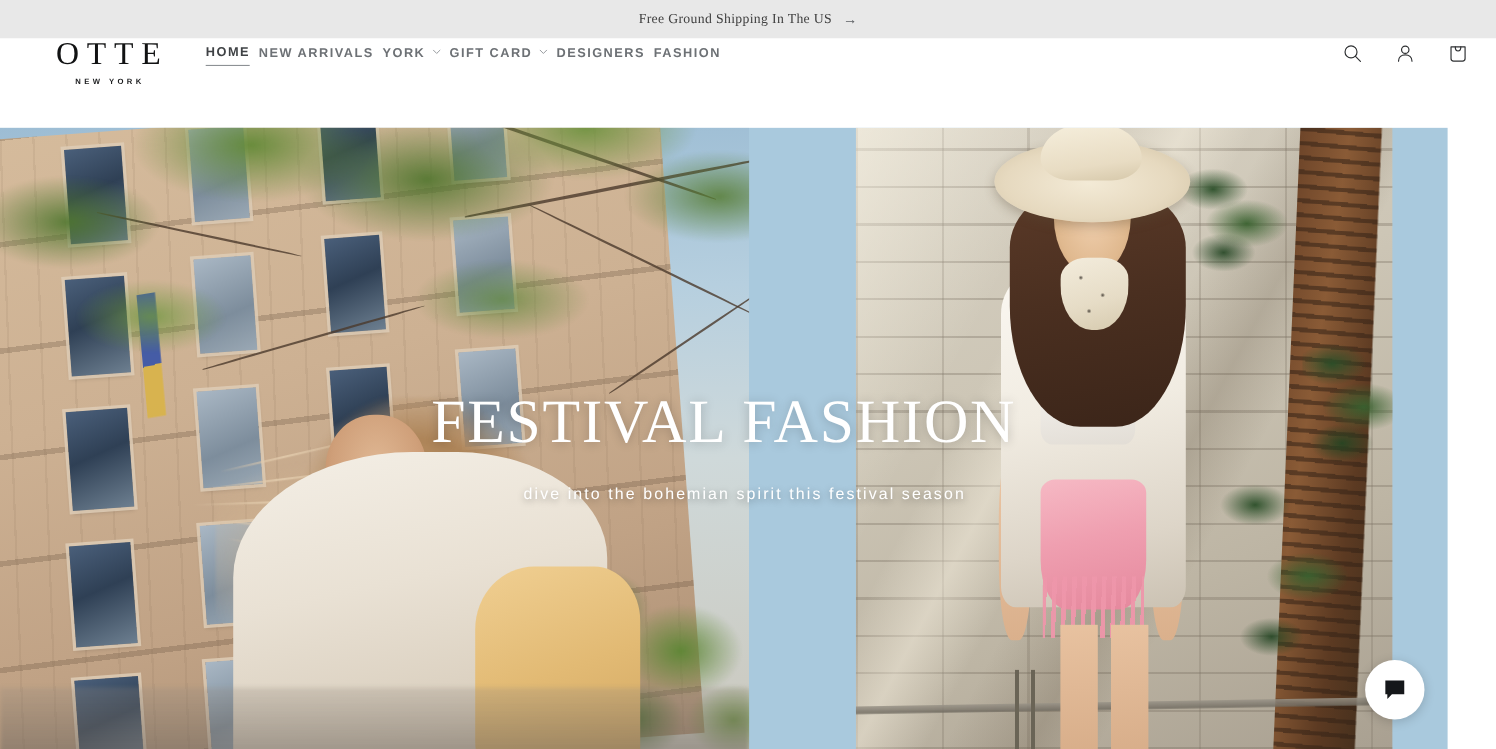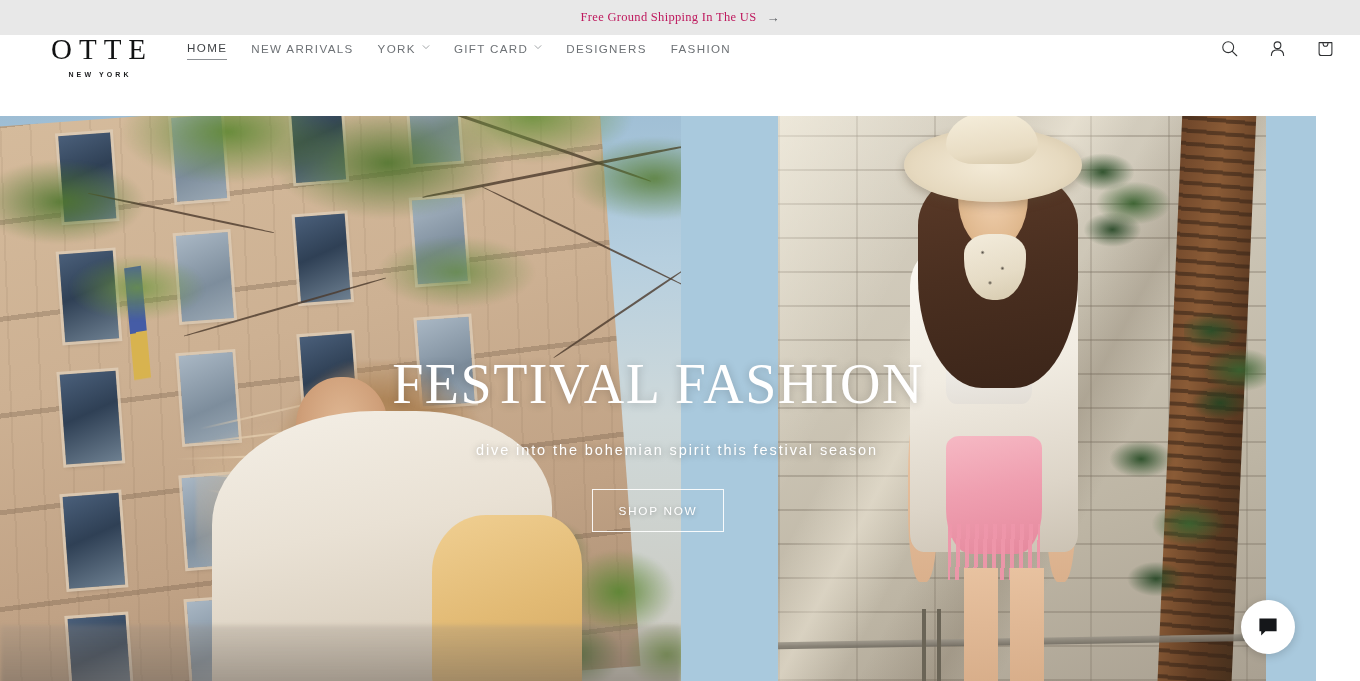--- a/index.html
+++ b/index.html
@@ -17,21 +17,21 @@
     height: 35px;
     background: #e8e8e8;
     display: flex;
     align-items: center;
     justify-content: center;
     gap: 10px;
   }
   .announcement-text {
     font-family: "Liberation Serif", serif;
     font-size: 12.5px;
-    color: #be185d;
+    color: #404040;
     letter-spacing: 0.3px;
   }
   .announcement-arrow {
     font-size: 13px;
     color: #5c5f63;
     line-height: 1;
     transform: translateY(-0.5px);
   }
 
   
@@ -66,22 +66,23 @@
     letter-spacing: 3.1px;
     color: #1b1c1e;
     margin-top: 7px;
     text-indent: 3px;
     font-weight: 700;
   }
 
   .nav {
     display: flex;
     align-items: center;
-    gap: 24px;
+    gap: 8px;
     margin-top: 2px;
+    font-weight: bold;
   }
   .nav-item {
     display: flex;
     align-items: center;
     gap: 6px;
     font-size: 11.6px;
     letter-spacing: 1.35px;
     color: #6d7175;
     cursor: pointer;
     padding: 4px 0 5px;
@@ -583,21 +584,20 @@
     <div class="eye" style="left:224px; top:79px;"></div>
     <div class="woman-r-scarf"></div>
     <div class="woman-r-hat"></div>
     <div class="woman-r-crown"></div>
     <div class="woman-r-bagstrap"></div>
   </div>
 
   <div class="hero-overlay">
     <div class="hero-title">FESTIVAL FASHION</div>
     <div class="hero-sub">dive into the bohemian spirit this festival season</div>
-    <div class="hero-cta">SHOP NOW</div>
   </div>
 
   <div class="chat-widget">
     <svg width="24" height="24" viewBox="0 0 24 24">
       <path d="M3.4 3.6 H20.6 V16.2 H9.4 L5.2 20.4 V16.2 H3.4 Z" fill="#15171a"></path>
     </svg>
   </div>
 </div>
 
 </body></html>

